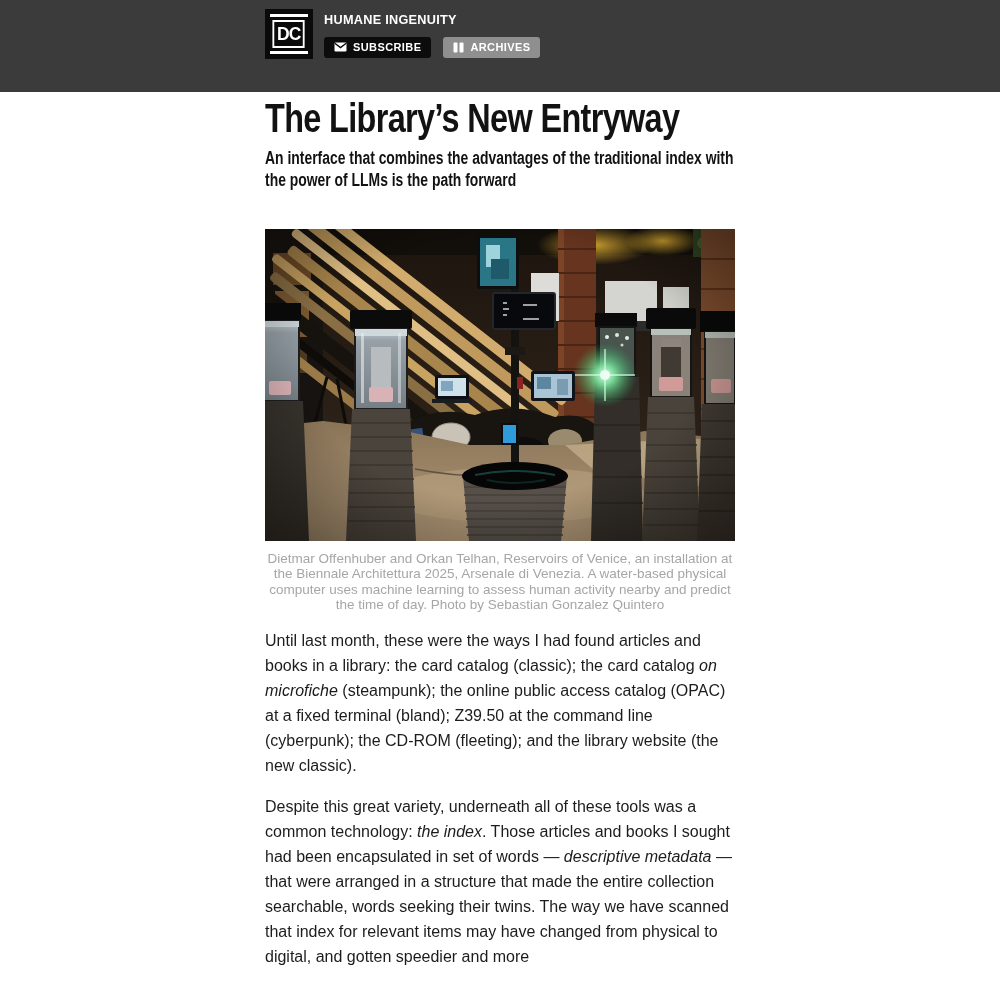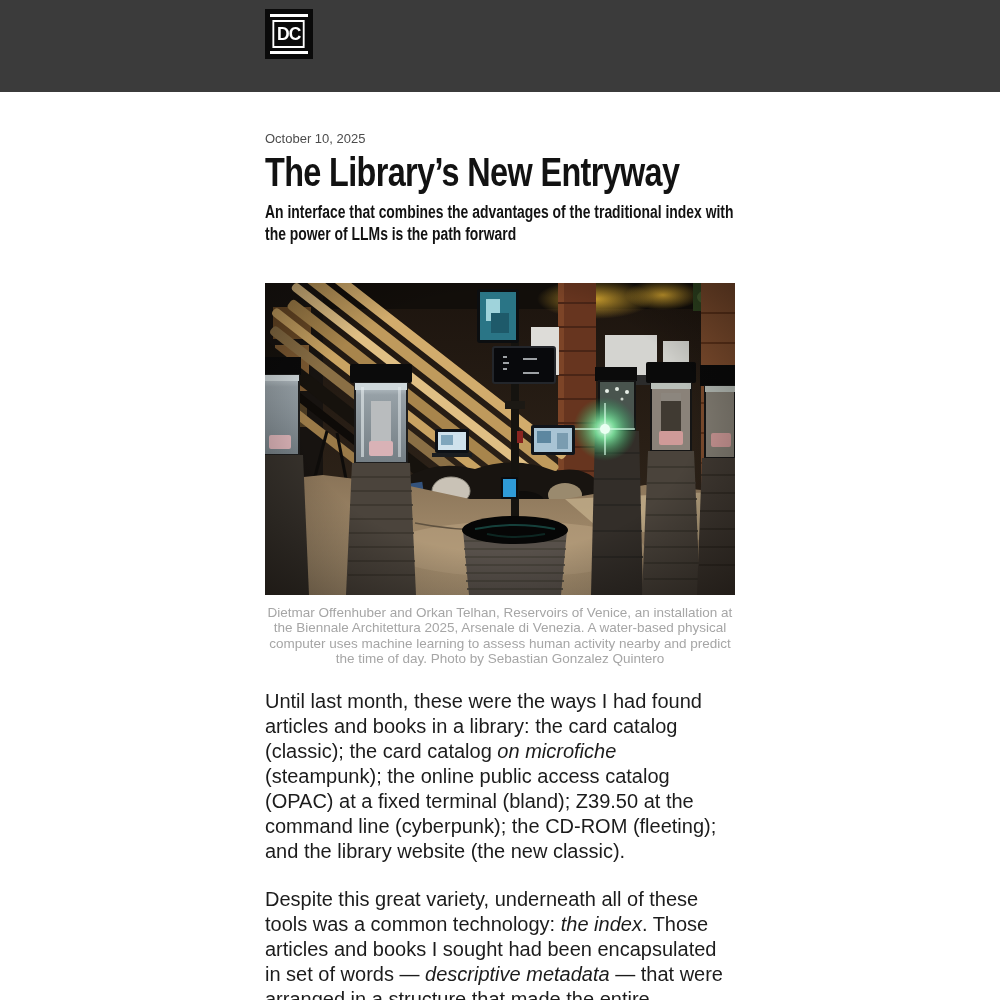--- a/index.html
+++ b/index.html
@@ -33,38 +33,60 @@
   .article-subtitle { margin-top:8px; width:590px; font-size:17.5px; font-weight:700;
     color:var(--title-color,#121212); line-height:1.24; transform:scaleX(.795); transform-origin:0 0; }
   .byline { margin-top:18px; font-size:16.5px; color:#111; }
   .byline a { color:#111; text-decoration:underline; text-underline-offset:3px; cursor:pointer; }
 
   figure { margin-top:38px; }
   .photo-frame { width:470px; height:312px; display:block; }
   figcaption { margin-top:10px; font-size:13.5px; line-height:1.13; text-align:center;
     color:var(--caption-color,#a6a6a6); padding:0 2px; }
 
-  .article-body p { margin-top:23px; font-size:20px; line-height:25px; color:var(--body-color,#1c1c1c); }
+  .article-body p { margin-top:16px; font-size:16px; line-height:25px; color:var(--body-color,#1c1c1c); }
   .article-body em { font-style:italic; }
 </style>
 </head>
 <body>
 
 <header class="site-header">
   <div class="header-inner">
     <div class="logo">
       <div class="logo-bar"></div>
       <div class="logo-dc">DC</div>
       <div class="logo-bar"></div>
     </div>
+    <div class="header-right">
+      <div class="newsletter-name">HUMANE INGENUITY</div>
+      <div class="header-buttons">
+        <a class="btn btn-subscribe">
+          <span>
+            <svg width="13" height="10" viewBox="0 0 13 10">
+                <rect x="0.5" y="0.5" width="12" height="9" rx="1.2" fill="#fff"></rect>
+                <path d="M0.8 1.2 L6.5 5.6 L12.2 1.2" stroke="#0c0c0c" stroke-width="1.4" fill="none"></path>
+              </svg>
+          </span>
+          <span>SUBSCRIBE</span>
+        </a>
+        <a class="btn btn-archives">
+          <span>
+            <svg width="11" height="11" viewBox="0 0 11 11">
+                <rect x="0.5" y="0.5" width="4" height="10" rx="1" fill="#fff"></rect>
+                <rect x="6.5" y="0.5" width="4" height="10" rx="1" fill="#fff"></rect>
+              </svg>
+          </span>
+          <span>ARCHIVES</span>
+        </a>
+      </div>
+    </div>
   </div>
 </header>
 
 <main class="article-col">
-  <div class="article-date">October 10, 2025</div>
   <h1 class="article-title">The Library’s New Entryway</h1>
   <h2 class="article-subtitle">An interface that combines the advantages of the traditional index with the power of LLMs is the path forward</h2>
 
   <figure>
 
     <svg class="photo-frame" viewBox="0 0 470 312" preserveAspectRatio="none">
       <defs>
         <linearGradient id="bgGrad" x1="0" y1="0" x2="0" y2="1">
           <stop offset="0" stop-color="#1c140e"></stop>
             <stop offset="1" stop-color="#35291d"></stop>

